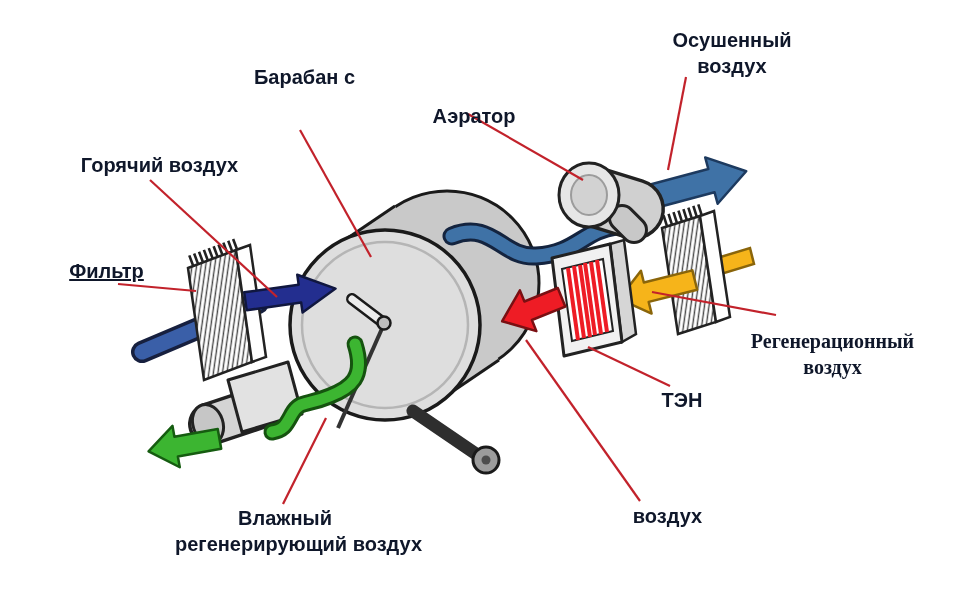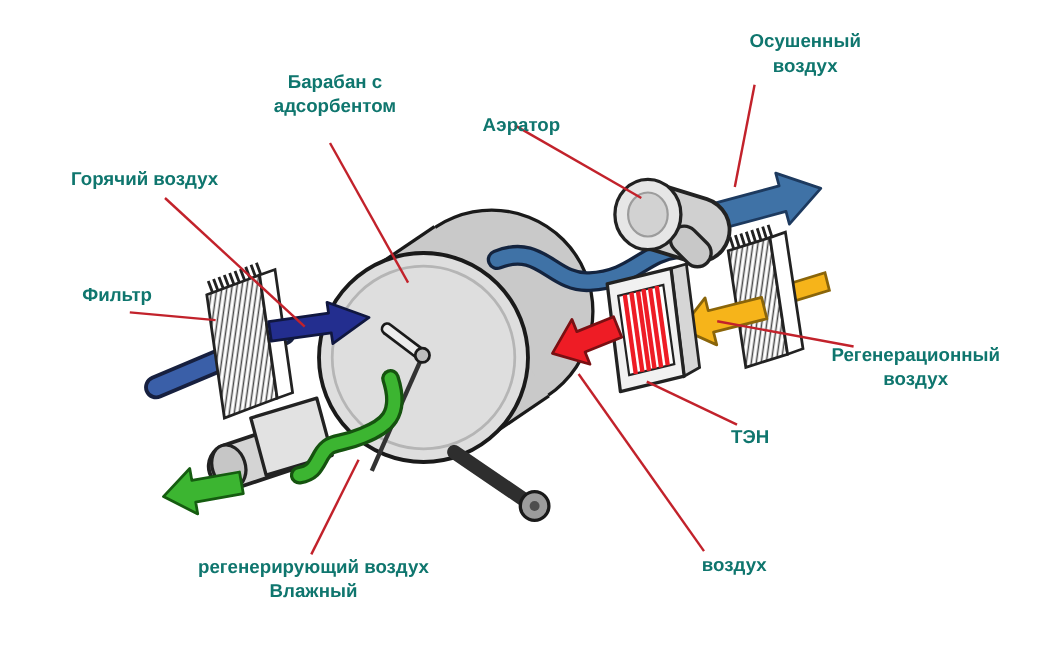--- a/index.html
+++ b/index.html
@@ -2,21 +2,21 @@
 <html><head>
 <meta charset="utf-8">
 <style>
   html,body{margin:0;padding:0;background:#fff;}
   .stage{
     position:relative;width:960px;height:598px;background:#ffffff;overflow:hidden;
     font-family:"Liberation Sans",sans-serif;
   }
   .stage svg{position:absolute;left:0;top:0;}
   .lbl{
-    position:absolute;color:#0f766e;font-weight:bold;font-size:17px;
+    position:absolute;color:#0f172a;font-weight:bold;font-size:20px;
     line-height:1.32;text-align:center;white-space:nowrap;
   }
 </style>
 </head>
 <body>
 
 <div class="stage">
 
 <svg width="960" height="598" viewBox="0 0 960 598">
   <defs>
@@ -124,46 +124,45 @@
   </g>
 </svg>
 
 <div class="lbl" style="left:648px;top:27px;width:168px;">
   <div>Осушенный</div>
   <div>воздух</div>
 </div>
 
 <div class="lbl" style="left:222px;top:64px;width:165px;">
   <div>Барабан с</div>
-  <div>адсорбентом</div>
 </div>
 
 <div class="lbl" style="left:424px;top:103px;width:100px;">
   <div>Аэратор</div>
 </div>
 
-<div class="lbl" style="left:44px;top:152px;width:175px;">
+<div class="lbl" style="left:72px;top:152px;width:175px;">
   <div>Горячий воздух</div>
 </div>
 
-<div class="lbl" style="left:64px;top:258px;width:85px;">
+<div class="lbl" style="left:64px;top:258px;width:85px;text-decoration:underline;">
   <div>Фильтр</div>
 </div>
 
-<div class="lbl" style="left:740px;top:312px;width:185px;">
+<div class="lbl" style="left:740px;top:328px;width:185px;font-family:Liberation Serif, serif;">
   <div>Регенерационный</div>
   <div>воздух</div>
 </div>
 
 <div class="lbl" style="left:652px;top:387px;width:60px;text-align:center;">
   <div>ТЭН</div>
 </div>
 
 <div class="lbl" style="left:580px;top:503px;width:175px;">
   <div>воздух</div>
 </div>
 
 <div class="lbl" style="left:175px;top:505px;width:220px;">
+  <div>Влажный</div>
   <div>регенерирующий воздух</div>
-  <div>Влажный</div>
 </div>
 
 </div>
 
 </body></html>

